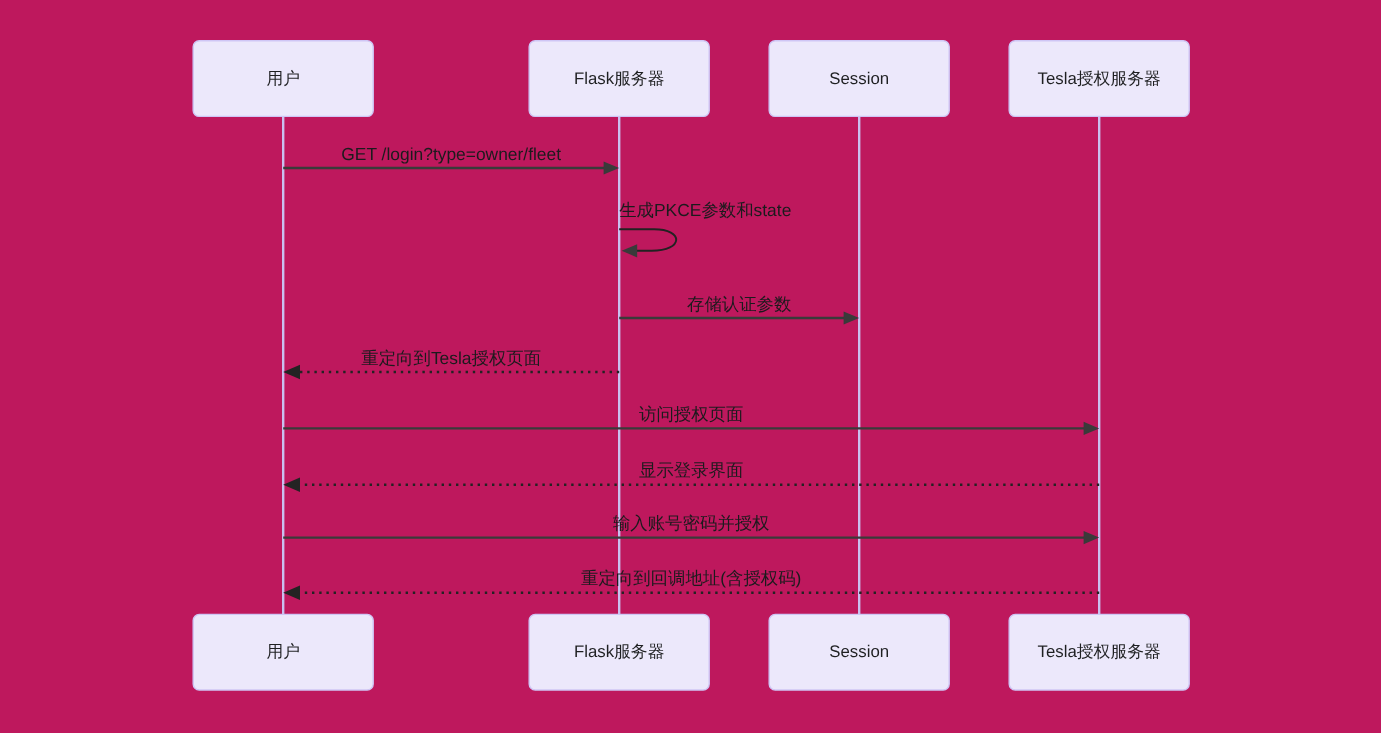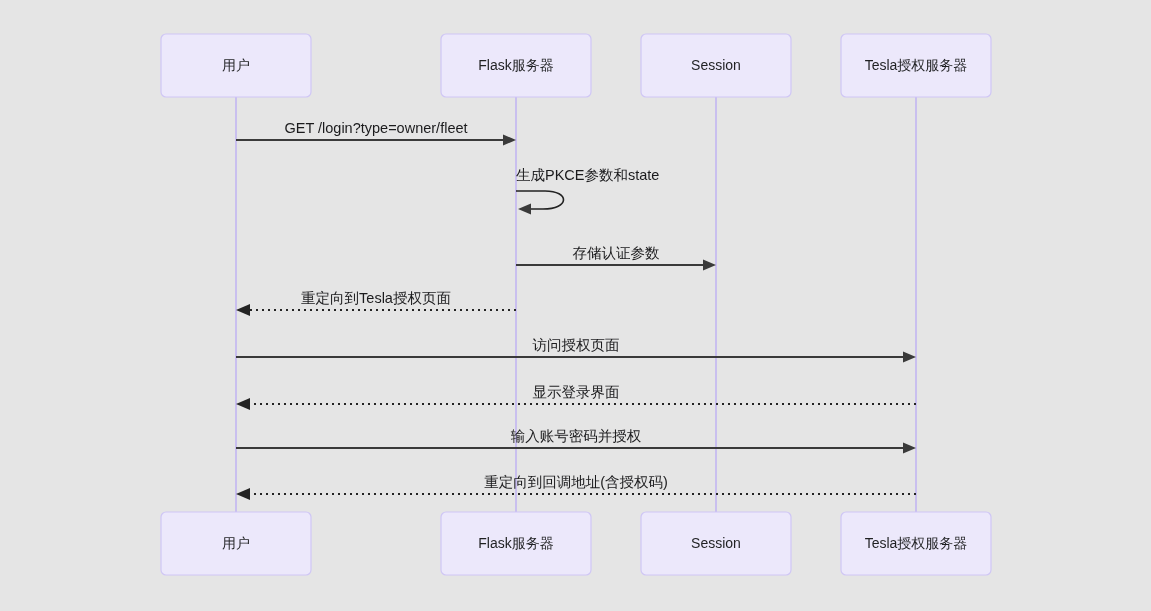--- a/index.html
+++ b/index.html
@@ -10,21 +10,21 @@
   body {
     width: 1151px;
     height: 611px;
     font-family: "Liberation Sans", "DejaVu Sans", sans-serif;
     overflow: hidden;
   }
   #diagram-root {
     position: relative;
     width: 1151px;
     height: 611px;
-    background: #e5e5e5;
+    background: #be185d;
   }
   svg.seq-canvas {
     position: absolute;
     left: 0;
     top: 0;
     width: 1151px;
     height: 611px;
     display: block;
   }
   .actor-box-rect {

